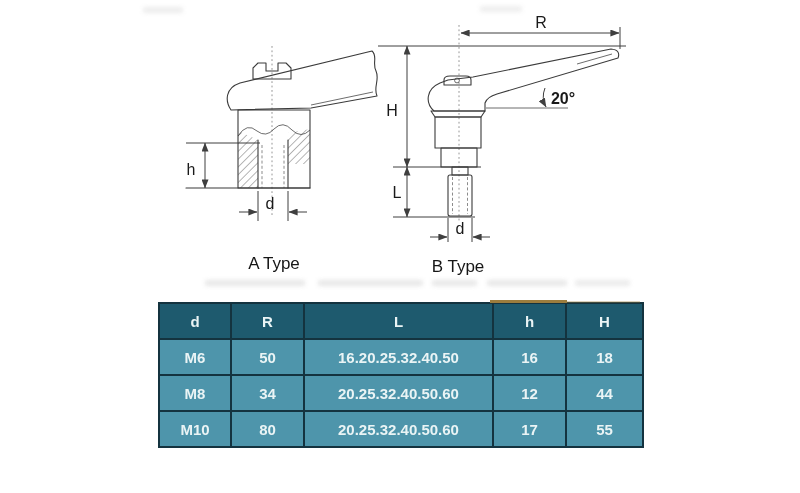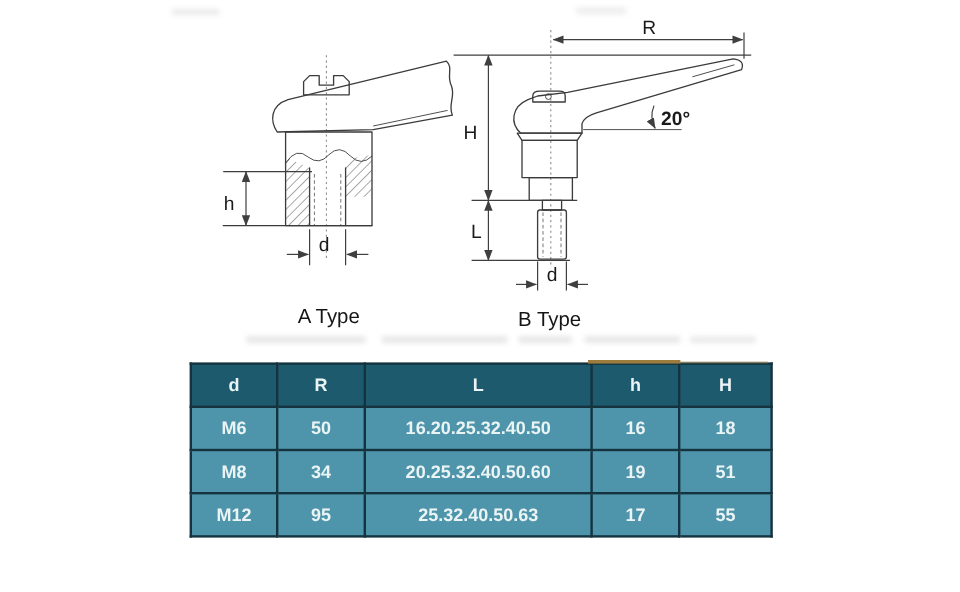--- a/index.html
+++ b/index.html
@@ -153,25 +153,25 @@
         <td>M6</td>
         <td>50</td>
         <td>16.20.25.32.40.50</td>
         <td>16</td>
         <td>18</td>
       </tr>
       <tr>
         <td>M8</td>
         <td>34</td>
         <td>20.25.32.40.50.60</td>
-        <td>19</td>
-        <td>51</td>
+        <td>12</td>
+        <td>44</td>
       </tr>
       <tr>
-        <td>M12</td>
-        <td>95</td>
-        <td>25.32.40.50.63</td>
+        <td>M10</td>
+        <td>80</td>
+        <td>20.25.32.40.50.60</td>
         <td>17</td>
         <td>55</td>
       </tr>
     </tbody>
   </table>
 </div>
 
 </body></html>

